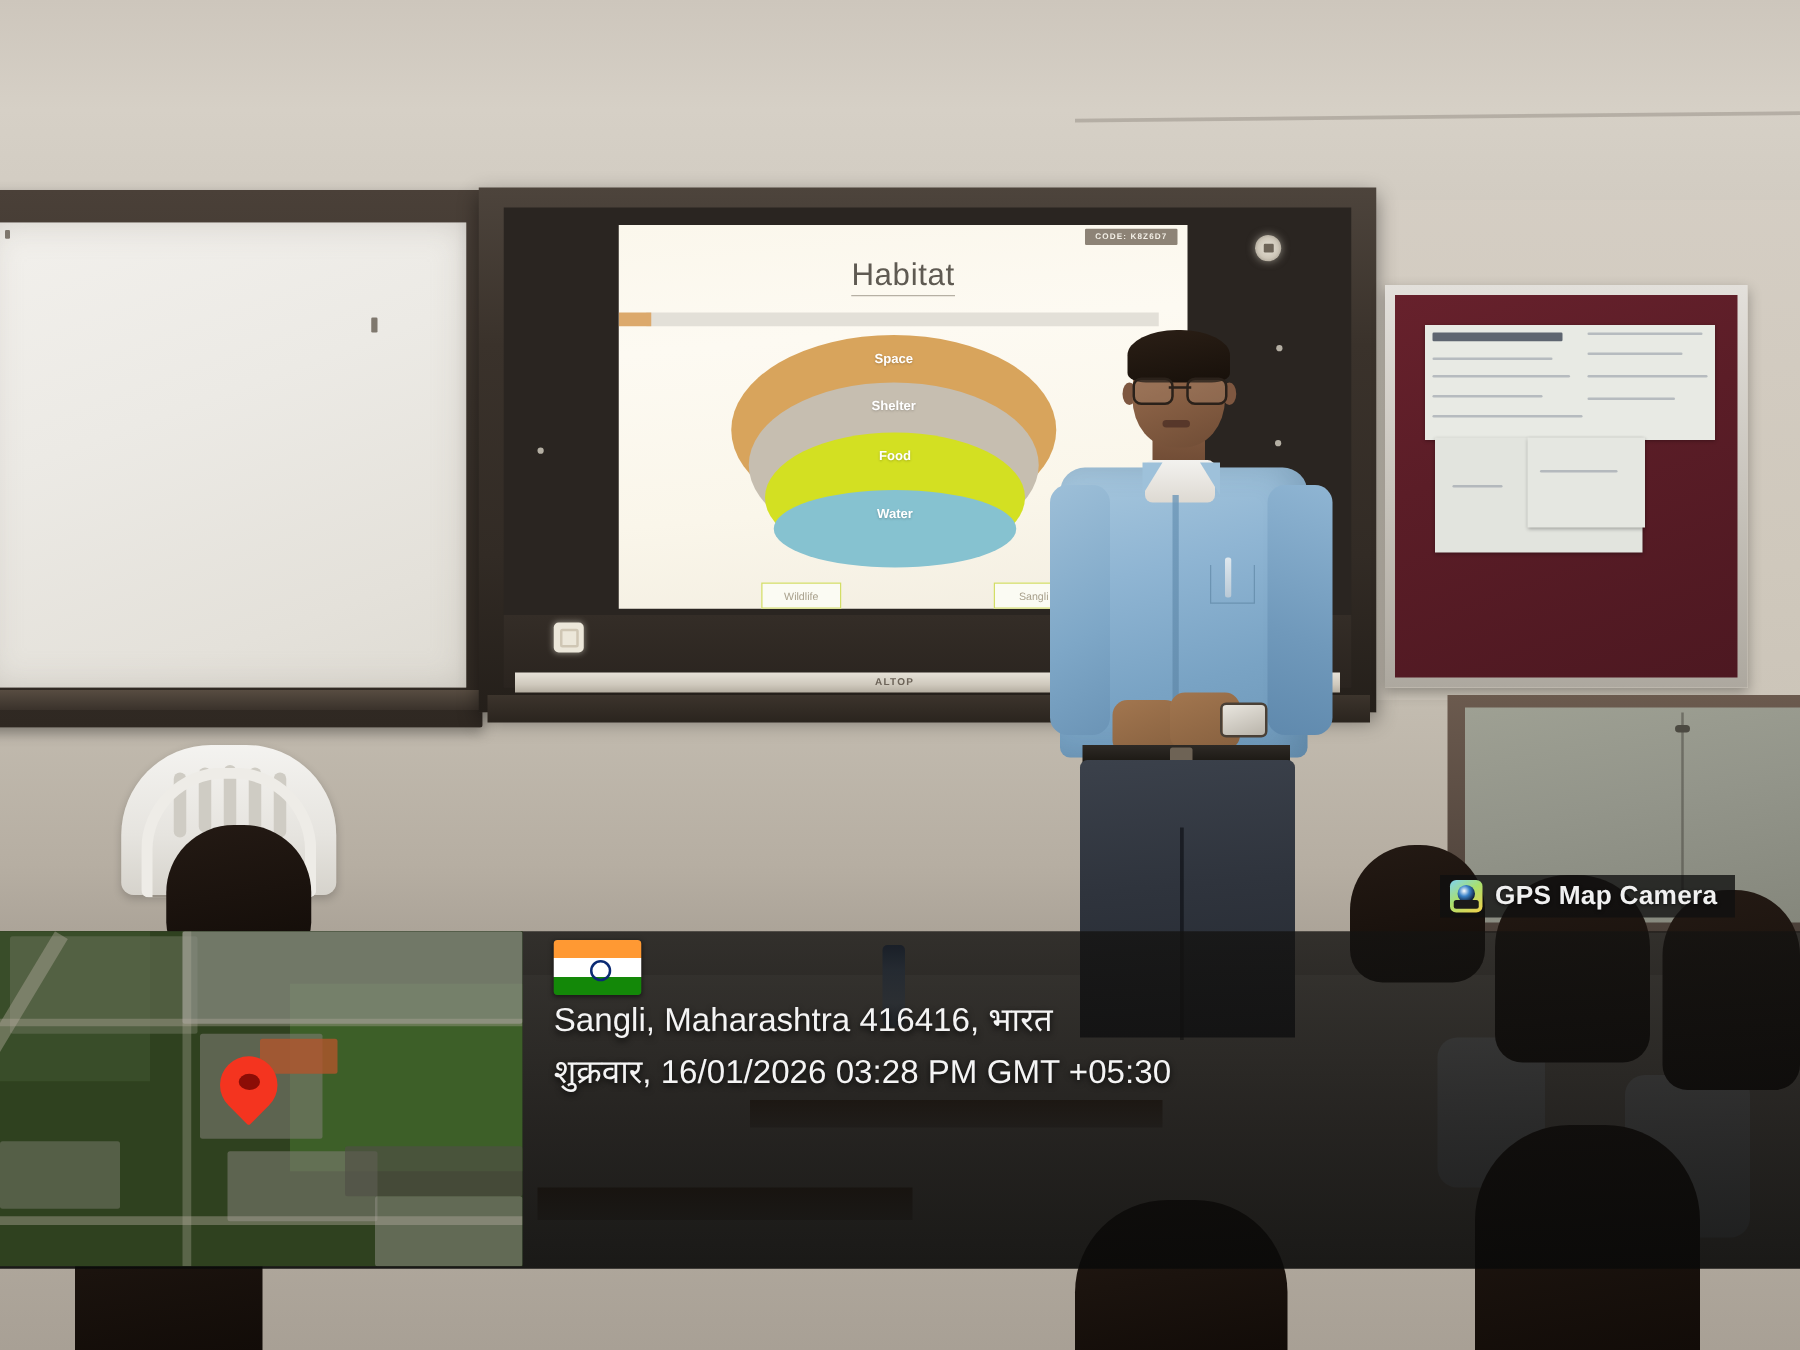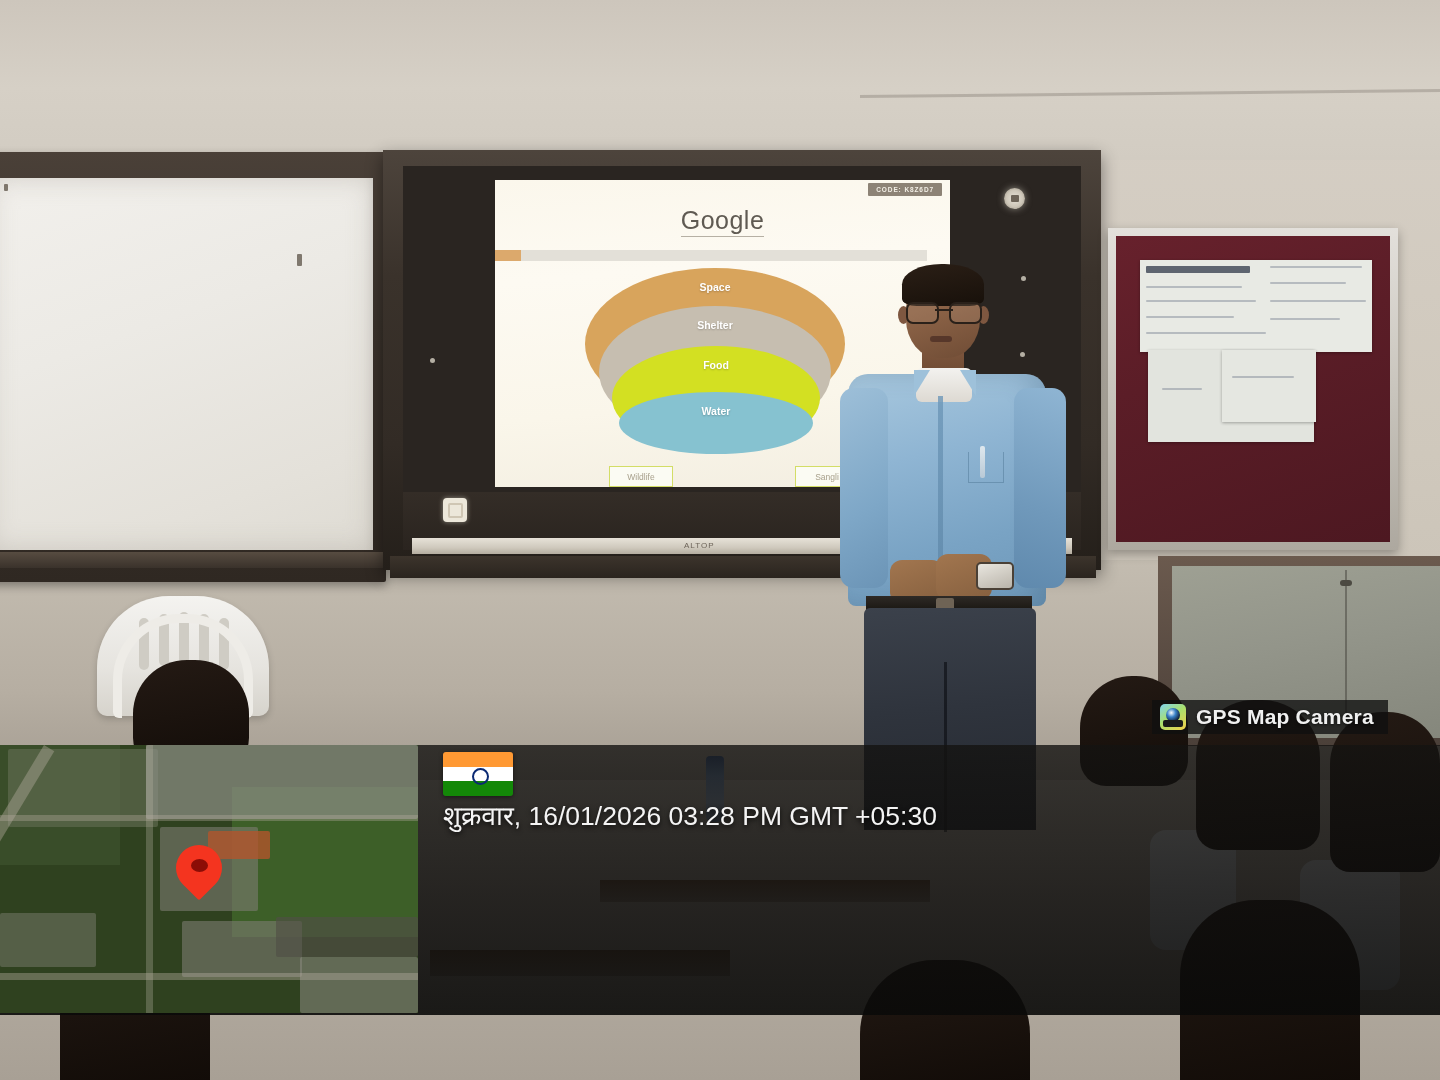--- a/index.html
+++ b/index.html
@@ -34,22 +34,22 @@
     box-shadow:0 6px 16px rgba(0,0,0,.45);}
   .tv-inner{position:absolute;left:403px;top:166px;width:678px;height:384px;
     background:#2a2521;}
   .tv-screen{position:absolute;left:495px;top:180px;width:455px;height:307px;
     background:linear-gradient(175deg,#fbf7ec 0%,#fdfaf2 30%,#faf6ea 70%,#f3eee1 100%);
     overflow:hidden;}
   .tv-bezel-bottom{position:absolute;left:403px;top:492px;width:678px;height:58px;
     background:linear-gradient(180deg,#342d27 0%,#2a241f 100%);}
   .tv-strip{position:absolute;left:412px;top:538px;width:660px;height:16px;
     background:linear-gradient(180deg,#e7e2d8 0%,#cfc9bd 60%,#b4ada0 100%);}
-  .tv-brand{position:absolute;left:684px;top:541px;font-size:8px;letter-spacing:1px;
-    color:#6d6459;font-weight:400;}
+  .tv-brand{position:absolute;left:700px;top:541px;font-size:8px;letter-spacing:1px;
+    color:#6d6459;font-weight:700;}
   .tv-logo-btn{position:absolute;left:443px;top:498px;width:24px;height:24px;
     background:#ece7da;border-radius:4px;box-shadow:0 0 5px rgba(255,250,235,.45);
     display:flex;align-items:center;justify-content:center;}
   .tv-logo-btn i{display:block;width:11px;height:11px;border:2px solid #cfc6b4;border-radius:2px;}
   .tv-sidecam{position:absolute;left:1004px;top:188px;width:21px;height:21px;border-radius:50%;
     background:radial-gradient(circle,#e6e1d6 0%,#cdc6b8 55%,#8d8578 100%);
     box-shadow:0 0 7px rgba(240,235,220,.5);display:flex;align-items:center;justify-content:center;}
   .tv-sidecam i{width:8px;height:7px;background:#6d6458;border-radius:1px;display:block;}
   .tv-sensor{position:absolute;width:5px;height:5px;border-radius:50%;background:#efe9dc;opacity:.7;}
   .tv-ledge{position:absolute;left:390px;top:556px;width:706px;height:22px;
@@ -235,21 +235,21 @@
 
   <div class="tv-frame"></div>
   <div class="tv-inner"></div>
 
   <div class="tv-screen">
     <div class="slide">
 
       <div class="slide-code">CODE: K8Z6D7</div>
 
       <div class="slide-title">
-        <span>Google</span>
+        <span>Habitat</span>
       </div>
 
       <div class="slide-bar"></div>
       <div class="slide-bar-accent"></div>
 
       <div class="venn">
         <div class="ell space">
           <span>Space</span>
         </div>
         <div class="ell shelter">
@@ -394,16 +394,17 @@
     <div class="dot"></div>
   </div>
 
 
   <div class="gps-text">
     <div class="gps-city">
       <span class="flag">
         <span class="chakra"></span>
       </span>
     </div>
+    <div class="gps-line">Sangli, Maharashtra 416416, भारत</div>
     <div class="gps-line">शुक्रवार, 16/01/2026 03:28 PM GMT +05:30</div>
   </div>
 
 </div>
 
 </body></html>

